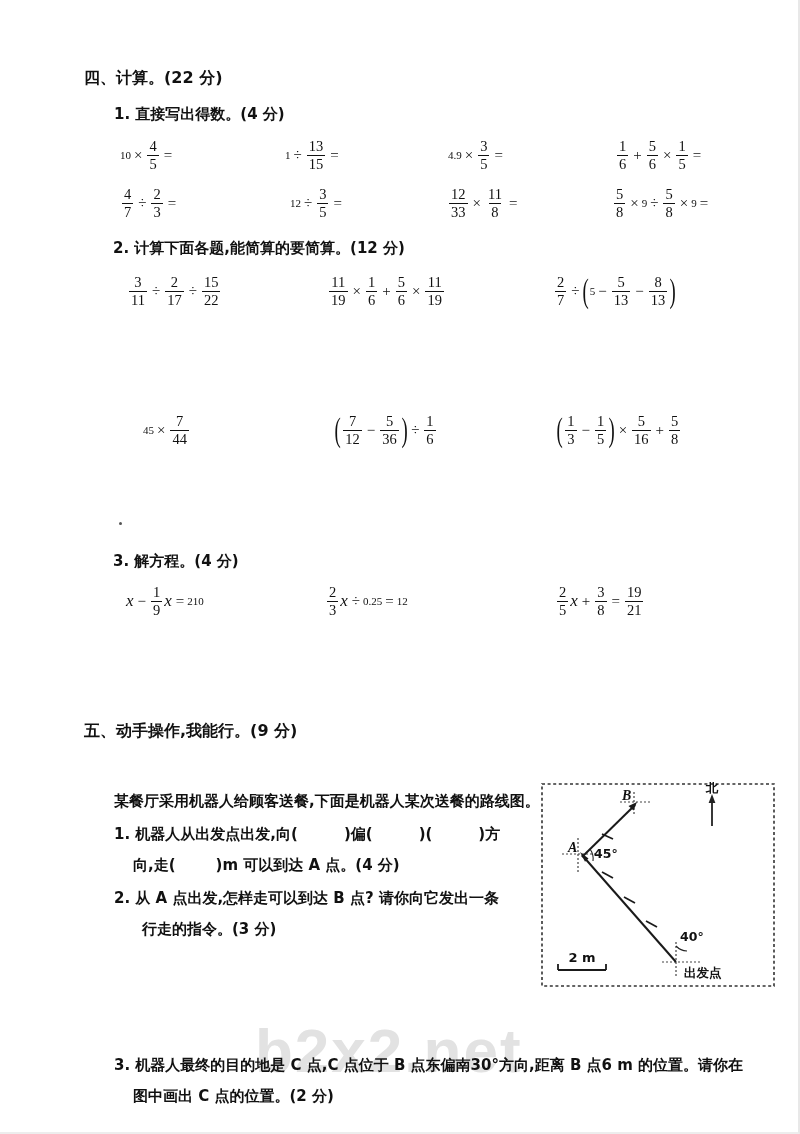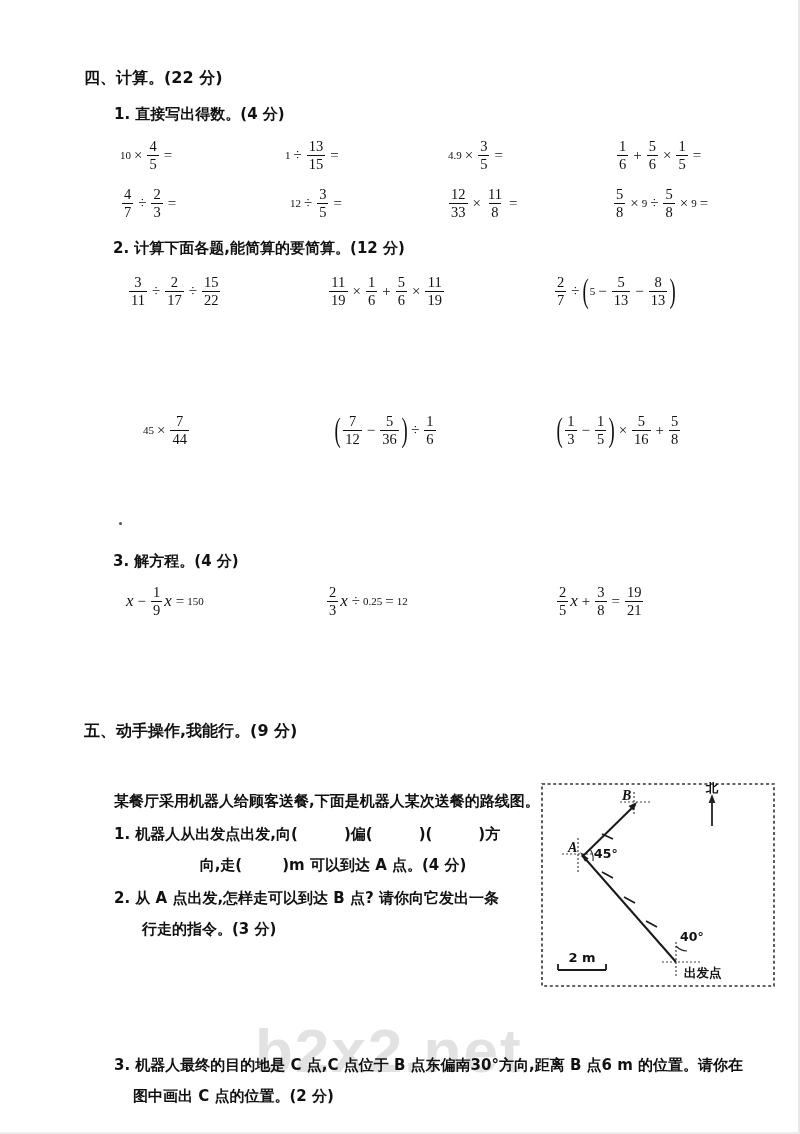--- a/index.html
+++ b/index.html
@@ -345,21 +345,21 @@
 
     <div class="expr" style="left:126px; top:601px;">
       <span class="var">x</span>
         <span class="op">−</span>
       <span class="frac">
           <span class="n">1</span>
           <span class="d">9</span>
         </span>
       <span class="var">x</span>
         <span class="op">=</span>
-        <span class="num">150</span>
+        <span class="num">210</span>
     </div>
     <div class="expr" style="left:325px; top:601px;">
       <span class="frac">
           <span class="n">2</span>
           <span class="d">3</span>
         </span>
       <span class="var">x</span>
         <span class="op">÷</span>
         <span class="num">0.25</span>
       <span class="op">=</span>
@@ -384,21 +384,21 @@
     </div>
 
     <div class="sec-head" style="left:84px; top:721px;">五、动手操作,我能行。(9 分)</div>
 
     <div class="para" style="left:114px; top:748px;">某餐厅采用机器人给顾客送餐,下面是机器人某次送餐的路线图。</div>
 
     <div class="para" style="left:114px; top:781px; width:420px;">
       <span>1. 机器人从出发点出发,向(</span><span class="blank"></span><span>)偏(</span><span class="blank"></span><span>)(</span><span class="blank"></span><span>)方</span>
     </div>
 
-    <div class="para" style="left:133px; top:812px; width:400px;text-align:center;">
+    <div class="para" style="left:133px; top:812px; width:400px;">
       <span>向,走(</span><span class="blank-sm"></span><span>)m 可以到达 A 点。(4 分)</span>
     </div>
 
     <div class="para" style="left:114px; top:845px;">2. 从 A 点出发,怎样走可以到达 B 点? 请你向它发出一条</div>
     <div class="para" style="left:142px; top:876px;">行走的指令。(3 分)</div>
 
     <div class="para" style="left:114px; top:1012px;">3. 机器人最终的目的地是 C 点,C 点位于 B 点东偏南30°方向,距离 B 点6 m 的位置。请你在</div>
     <div class="para" style="left:133px; top:1043px;">图中画出 C 点的位置。(2 分)</div>
 
     <div id="diagram-box">

